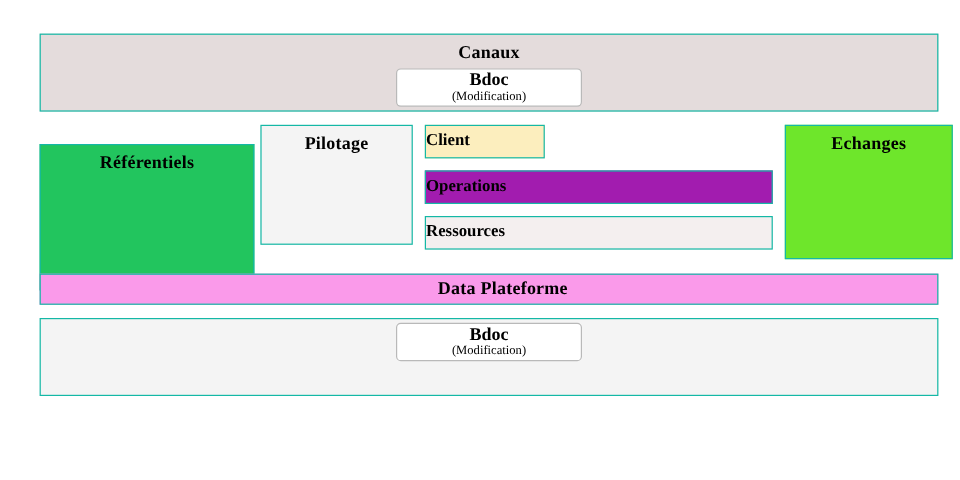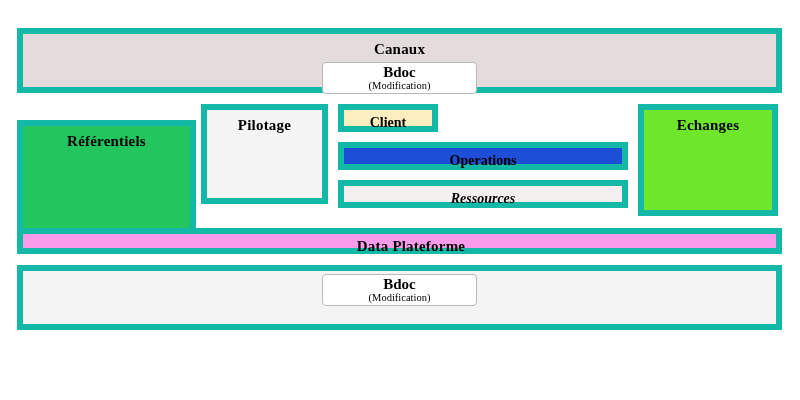--- a/index.html
+++ b/index.html
@@ -16,22 +16,23 @@
   #app {
     position: absolute;
     left: 17px;
     top: 28px;
     width: 765px;
   }
 
   
   .panel {
     box-sizing: border-box;
-    border: 6px solid #14b8a6;
+    border: 1px solid #14b8a6;
     position: relative;
+    margin-left: 16px;
   }
   .panel-title {
     text-align: center;
     font-weight: bold;
     font-size: 15px;
     color: #000000;
     line-height: 20px;
     padding-top: 5px;
     letter-spacing: 0.2px;
   }
@@ -119,31 +120,30 @@
     left: 107px;
     top: 0;
     width: 183px;
     height: 28px;
     background: #f2f8a0;
   }
   .box-operations {
     margin-top: 10px;
     width: 290px;
     height: 28px;
-    background: #1d4ed8;
+    background: #a21caf;
   }
   .box-ressources {
     margin-top: 10px;
     width: 290px;
     height: 28px;
     background: #f4efef;
-    font-style: italic;
   }
   .box-title {
-    text-align: center;
+    text-align: left;
     font-weight: bold;
     font-size: 14px;
     line-height: 26px;
     color: #000000;
   }
 
   
   .row-data {
     margin-top: 12px;
     height: 26px;

